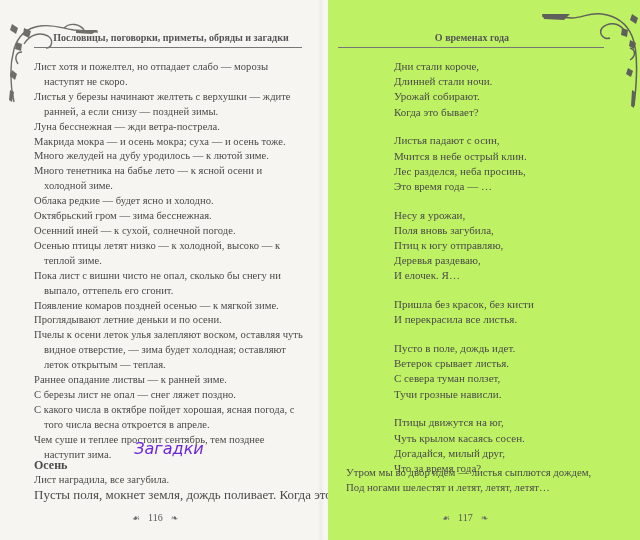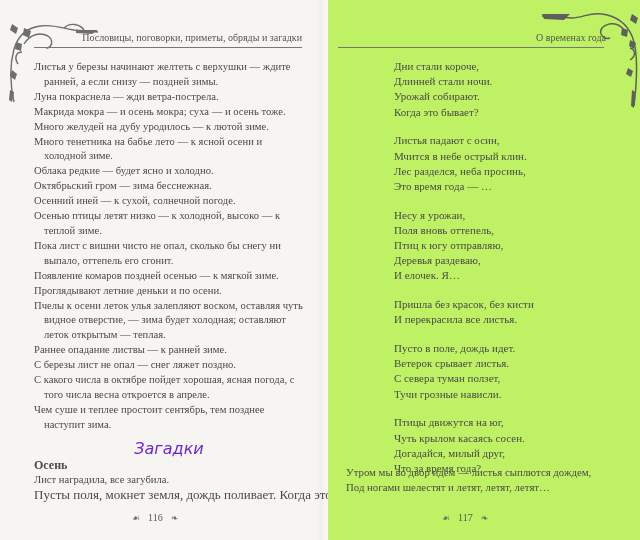--- a/index.html
+++ b/index.html
@@ -11,21 +11,22 @@
     position:relative;
   }
   .page { position:absolute; top:0; height:540px; }
   .page-left { left:0; width:320px; background:#f6f5f2; }
   .page-right { left:328px; width:320px; background:#bef264; }
   .gutter { position:absolute; left:318px; top:0; width:6px; height:540px;
     background:linear-gradient(to right, rgba(0,0,0,0.0), rgba(0,0,0,0.04), rgba(0,0,0,0)); }
 
   .running-head {
     position:absolute; top:32px; font-size:10px; color:#555;
-    text-align:right;
+    text-align:center;
+    font-weight:bold;
   }
   .page-left .running-head { left:40px; width:262px; }
   .page-right .running-head { left:10px; width:268px; }
   .head-rule { position:absolute; top:47px; height:1px; background:#777; }
   .page-left .head-rule { left:34px; width:268px; }
   .page-right .head-rule { left:10px; width:266px; }
 
   .ornament { position:absolute; }
   .ornament svg { display:block; }
 
@@ -67,22 +68,23 @@
         <path d="M72 16 l22 0 l-6 4 l-16 -1z"></path>
         <path d="M6 76 l4 2 l-2 10 l-3 -2z"></path>
       </g>
     </svg>
   </div>
 
   <div class="running-head">Пословицы, поговорки, приметы, обряды и загадки</div>
   <div class="head-rule"></div>
 
   <div class="proverbs">
+    <p class="proverb">Лист хотя и пожелтел, но отпадает слабо — морозы наступят не скоро.</p>
     <p class="proverb">Листья у березы начинают желтеть с верхушки — ждите ранней, а если снизу — поздней зимы.</p>
-    <p class="proverb">Луна покраснела — жди ветра-пострела.</p>
+    <p class="proverb">Луна бесснежная — жди ветра-пострела.</p>
     <p class="proverb">Макрида мокра — и осень мокра; суха — и осень тоже.</p>
     <p class="proverb">Много желудей на дубу уродилось — к лютой зиме.</p>
     <p class="proverb">Много тенетника на бабье лето — к ясной осени и холодной зиме.</p>
     <p class="proverb">Облака редкие — будет ясно и холодно.</p>
     <p class="proverb">Октябрьский гром — зима бесснежная.</p>
     <p class="proverb">Осенний иней — к сухой, солнечной погоде.</p>
     <p class="proverb">Осенью птицы летят низко — к холодной, высоко — к теплой зиме.</p>
     <p class="proverb">Пока лист с вишни чисто не опал, сколько бы снегу ни выпало, оттепель его сгонит.</p>
     <p class="proverb">Появление комаров поздней осенью — к мягкой зиме.</p>
     <p class="proverb">Проглядывают летние деньки и по осени.</p>
@@ -137,21 +139,21 @@
       <div>Когда это бывает?</div>
     </div>
     <div class="stanza">
       <div>Листья падают с осин,</div>
       <div>Мчится в небе острый клин.</div>
       <div>Лес разделся, неба просинь,</div>
       <div>Это время года — …</div>
     </div>
     <div class="stanza">
       <div>Несу я урожаи,</div>
-      <div>Поля вновь оттепель,</div>
+      <div>Поля вновь загубила,</div>
       <div>Птиц к югу отправляю,</div>
       <div>Деревья раздеваю,</div>
       <div>И елочек. Я…</div>
     </div>
     <div class="stanza">
       <div>Пришла без красок, без кисти</div>
       <div>И перекрасила все листья.</div>
     </div>
     <div class="stanza">
       <div>Пусто в поле, дождь идет.</div>

